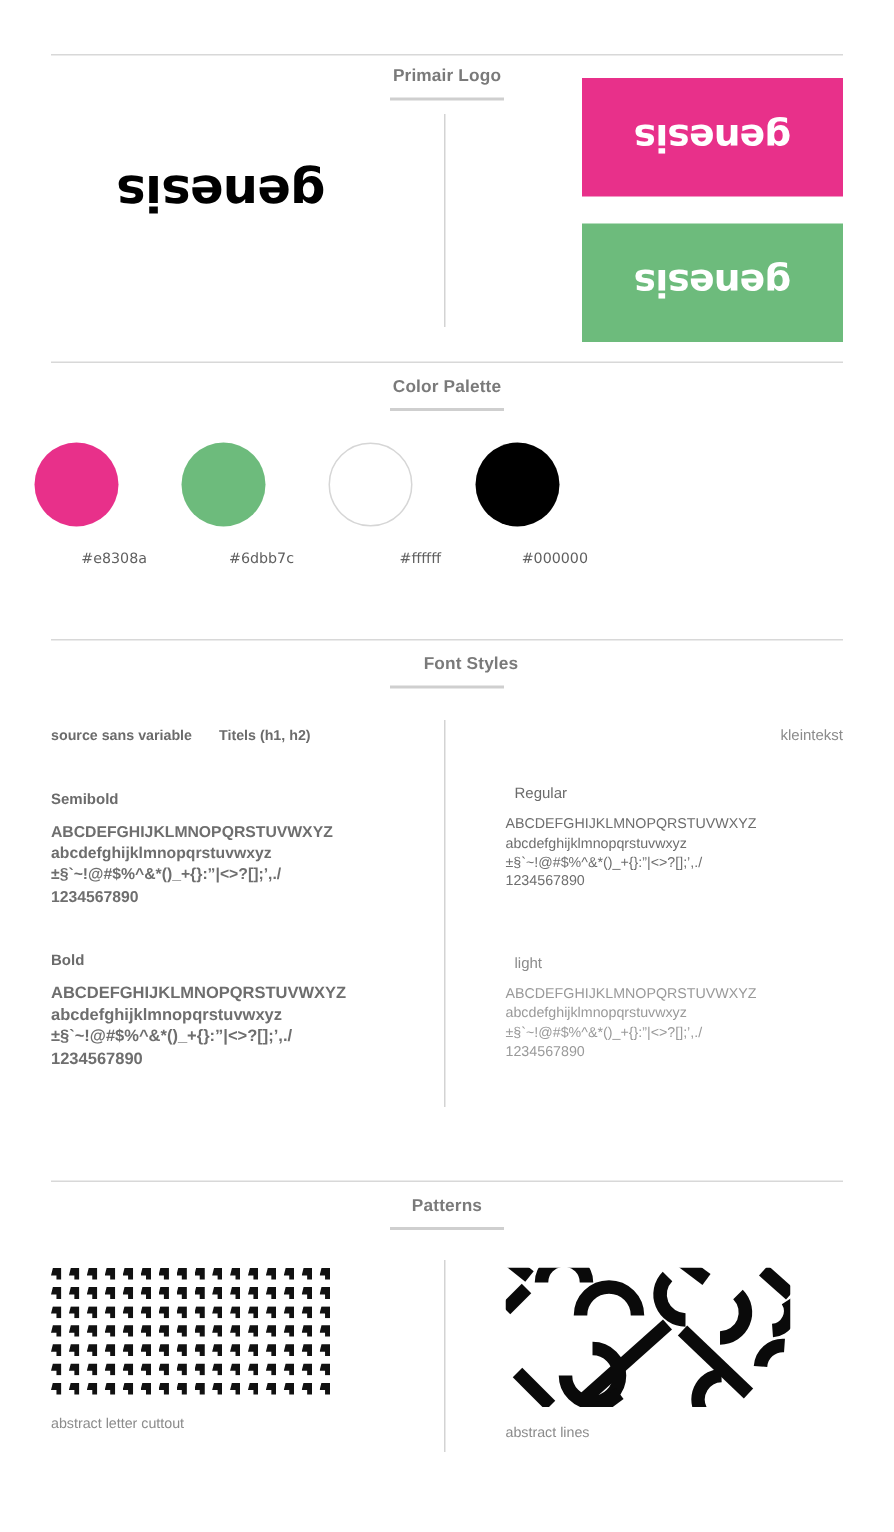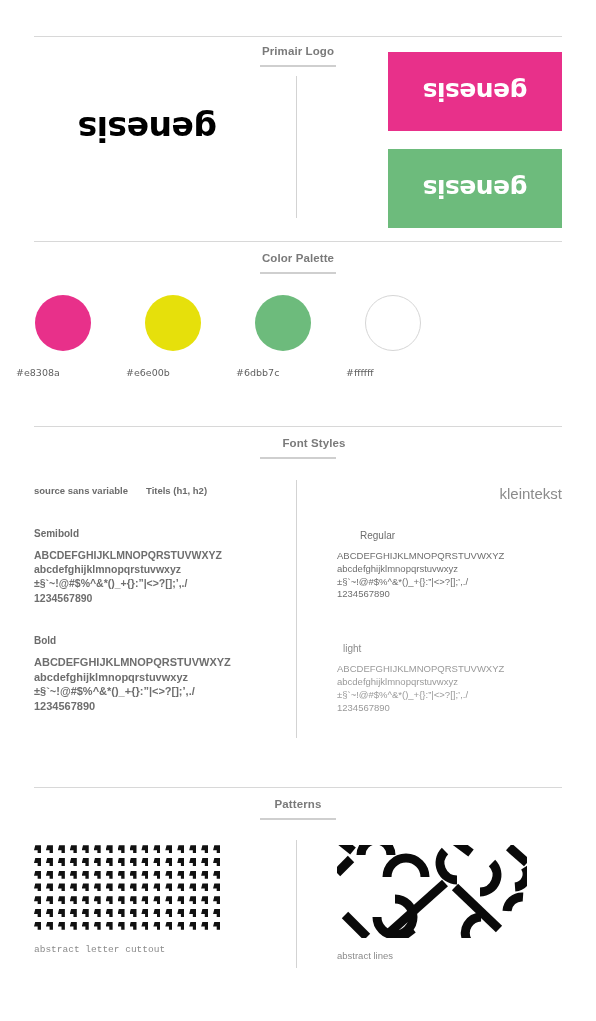--- a/index.html
+++ b/index.html
@@ -90,57 +90,57 @@
   
   .swatch-row {
     position: absolute;
     left: 0;
     top: 295px;
     width: 596px;
     display: flex;
   }
   .swatch-cell {
     width: 94px;
-    margin-left: 16px;
-    text-align: left;
+    margin-left: 4px;
+    text-align: right;
   }
   .swatch-circle {
     width: 56px;
     height: 56px;
     border-radius: 50%;
     margin: 0 auto;
   }
   .swatch-circle.bordered { border: 1px solid #d6d6d6; width: 54px; height: 54px; }
   .swatch-hex {
     margin-top: 16px;
     font-size: 9.5px;
     color: #5f5f5f;
     font-family: "DejaVu Sans", sans-serif;
   }
 
   
   .font-col-left { position: absolute; left: 34px; top: 485px; width: 250px; }
   .font-col-right { position: absolute; left: 337px; top: 485px; width: 225px; }
 
   .f-meta-row { display: flex; gap: 18px; font-size: 9.5px; font-weight: bold; color: #6b6b6b; }
-  .f-meta-right { font-size: 15px; color: #8b8b8b; text-align: right; }
+  .f-meta-right { font-size: 10px; color: #8b8b8b; text-align: right; }
 
   .f-block { margin-top: 26px; }
   .f-weight-name { font-size: 10px; color: #6b6b6b; margin-bottom: 9px; }
   .f-specimen { font-size: 10.5px; line-height: 1.35; color: #6e6e6e; white-space: pre-line; }
 
   .f-semibold .f-weight-name, .f-semibold .f-specimen { font-weight: bold; }
   .f-bold .f-weight-name, .f-bold .f-specimen { font-weight: bold; }
   .f-regular .f-weight-name, .f-regular .f-specimen { font-weight: normal; }
   .f-light .f-weight-name, .f-light .f-specimen { font-weight: normal; color: #9a9a9a; }
   .f-light .f-weight-name { color: #8b8b8b; }
 
   
   .pattern-cell { position: absolute; }
-  #pattern-left { left: 34px; top: 843px; font-family: Liberation Mono, monospace; }
+  #pattern-left { left: 34px; top: 843px; }
   #pattern-right { left: 337px; top: 845px; }
   .pattern-caption {
     font-size: 9.5px;
     color: #8b8b8b;
     margin-top: 12px;
   }
   .pat-letters {
     width: 191px;
     height: 89px;
     display: grid;
@@ -187,30 +187,30 @@
   <div class="section-rule" style="top:241px;"></div>
   <div class="section-title" style="top:252px;">Color Palette</div>
   <div class="section-title-underline" style="top:272px;"></div>
 
   <div class="swatch-row">
     <div class="swatch-cell">
       <div class="swatch-circle" id="sw0" style="background: rgb(232, 48, 138);"></div>
       <div class="swatch-hex">#e8308a</div>
     </div>
     <div class="swatch-cell">
-      <div class="swatch-circle" id="sw1" style="background: rgb(230, 224, 11);"></div>
-      <div class="swatch-hex">#e6e00b</div>
-    </div>
-    <div class="swatch-cell">
       <div class="swatch-circle" id="sw2" style="background: rgb(109, 187, 124);"></div>
       <div class="swatch-hex">#6dbb7c</div>
     </div>
     <div class="swatch-cell">
       <div class="swatch-circle bordered" id="sw3" style="background: rgb(255, 255, 255);"></div>
       <div class="swatch-hex">#ffffff</div>
+    </div>
+    <div class="swatch-cell">
+      <div class="swatch-circle" id="sw5" style="background: rgb(0, 0, 0);"></div>
+      <div class="swatch-hex">#000000</div>
     </div>
   </div>
 
   <div class="section-rule" style="top:426px;"></div>
   <div class="section-title" style="top:437px;padding-left:16px;">Font Styles</div>
   <div class="section-title-underline" style="top:457px;"></div>
 
   <div class="vdivider" style="left:296px; top:480px; height:258px;"></div>
 
   <div class="font-col-left">
@@ -227,21 +227,21 @@
     <div class="f-block f-bold" style="margin-top:30px;">
       <div class="f-weight-name">Bold</div>
       <div class="f-specimen" style="font-size:11px;"><span>ABCDEFGHIJKLMNOPQRSTUVWXYZ</span><br><span>abcdefghijklmnopqrstuvwxyz</span><br><span>±§`~!@#$%^&amp;*()_+{}:”|&lt;&gt;?[];’,./</span><br><span>1234567890</span></div>
     </div>
   </div>
 
   <div class="font-col-right">
     <div class="f-meta-right">kleintekst</div>
 
     <div class="f-block f-regular" style="margin-top:28px;">
-      <div class="f-weight-name" style="margin-left:23px;">Regular</div>
+      <div class="f-weight-name" style="margin-left:6px;">Regular</div>
       <div class="f-specimen" style="font-size:9.5px;"><span>ABCDEFGHIJKLMNOPQRSTUVWXYZ</span><br><span>abcdefghijklmnopqrstuvwxyz</span><br><span>±§`~!@#$%^&amp;*()_+{}:”|&lt;&gt;?[];’,./</span><br><span>1234567890</span></div>
     </div>
 
     <div class="f-block f-light" style="margin-top:42px;">
       <div class="f-weight-name" style="margin-left:6px;">light</div>
       <div class="f-specimen" style="font-size:9.5px;"><span>ABCDEFGHIJKLMNOPQRSTUVWXYZ</span><br><span>abcdefghijklmnopqrstuvwxyz</span><br><span>±§`~!@#$%^&amp;*()_+{}:”|&lt;&gt;?[];’,./</span><br><span>1234567890</span></div>
     </div>
   </div>
 
   <div class="section-rule" style="top:787px;"></div>

